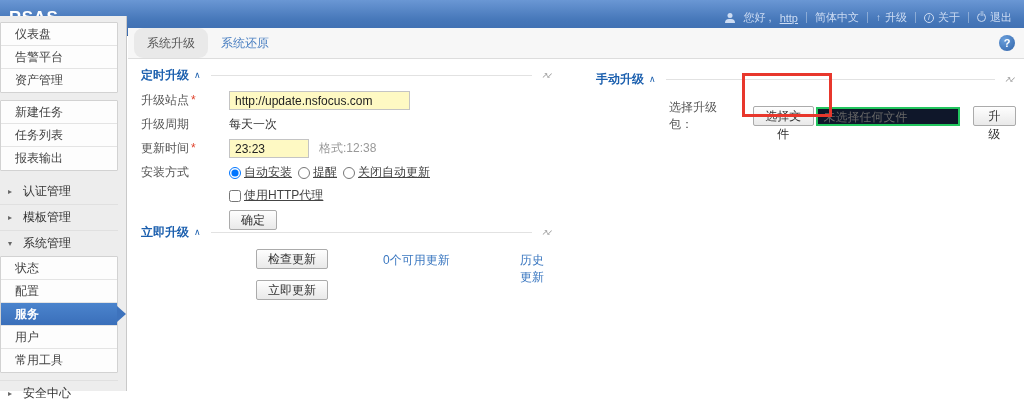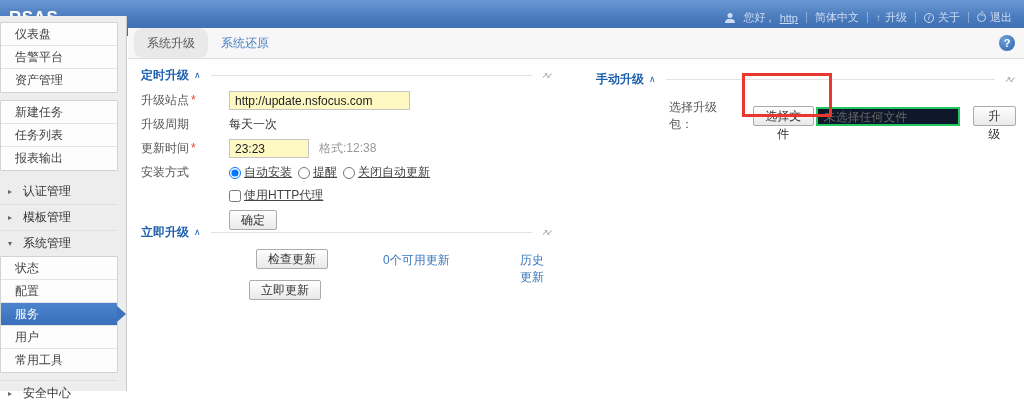--- a/index.html
+++ b/index.html
@@ -22,21 +22,21 @@
   .mi-arrow { font-size:10px; }
   .circle-i { display:inline-block; width:10px; height:10px; border:1px solid #cddcf3; border-radius:50%; font-size:8px; line-height:8px; text-align:center; font-style:italic; }
   .power-icon { position:relative; display:inline-block; width:9px; height:9px; border:1px solid #cddcf3; border-radius:50%; }
   .power-icon::after { content:""; position:absolute; left:50%; top:-3px; transform:translateX(-50%); width:1px; height:5px; background:#cddcf3; border-left:1px solid #4778ba; border-right:1px solid #4778ba; }
 
   
   .sidebar { position:absolute; left:0; top:16px; width:127px; height:375px; background:#ededed; border-right:1px solid #c9c9c9; padding-top:6px; }
   .sgroup { margin:0 8px 7px 0; background:#fdfdfd; border:1px solid #d2d2d2; border-radius:1px; }
   .sitem { position:relative; height:23px; line-height:22px; padding-left:14px; border-bottom:1px solid #e4e4e4; color:#444; cursor:pointer; }
   .sgroup .sitem:last-child { border-bottom:none; }
-  .sitem.selected { background:linear-gradient(180deg,#4b84cd,#3a6fba); color:#fff; font-weight:normal; }
+  .sitem.selected { background:linear-gradient(180deg,#4b84cd,#3a6fba); color:#fff; font-weight:bold; }
   .sel-arrow { position:absolute; right:-9px; top:3px; width:0; height:0; border-top:8px solid transparent; border-bottom:8px solid transparent; border-left:9px solid #3e73bd; }
   .shead { display:flex; align-items:center; gap:7px; height:26px; padding-left:8px; color:#333; cursor:pointer; border-top:1px solid #e0e0e0; margin-right:8px; }
   .shead .tri { color:#666; font-size:8px; width:8px; }
   .shead.first { border-top:none; }
 
   
   .content { position:absolute; left:128px; top:28px; width:896px; height:375px; background:#fff; }
   .tabbar { position:relative; height:31px; background:#f7f7f7; border-bottom:1px solid #ddd; display:flex; align-items:stretch; padding-left:6px; }
   .tab { padding:0 13px; line-height:30px; color:#4a7fc1; cursor:pointer; }
   .tab.active { background:#e9e9e9; color:#555;border-radius:9px; }
@@ -68,21 +68,21 @@
   input[type=radio], input[type=checkbox] { margin:0 3px 0 0; width:12px; height:12px; }
   .btn { display:inline-block; border:1px solid #ababab; background:linear-gradient(180deg,#fefefe,#e9e9e9);
     padding:0 11px; height:20px; line-height:18px; font-size:12px; color:#333; border-radius:2px; cursor:pointer;
     font-family:"Liberation Sans","DejaVu Sans",sans-serif; }
   .ok-row { margin-top:4px; }
 
   .imm-rows { position:relative; height:60px; margin-top:10px; }
   .check-btn { position:absolute; left:115px; top:0; }
   .avail-link { position:absolute; left:242px; top:3px; color:#3a77c0; cursor:pointer; }
   .history-link { position:absolute; left:355px; top:3px; color:#3a77c0; cursor:pointer;margin-left:24px; }
-  .updatenow-btn { position:absolute; left:108px; top:31px; }
+  .updatenow-btn { position:absolute; left:115px; top:31px; }
 
   .man-row { display:flex; align-items:center; margin-top:13px; padding-left:73px; }
   .man-label { color:#555; }
   .choosefile-btn { margin-left:14px; padding:0 6px; }
   .filebox { width:148px; height:19px; border:2px solid #22c55e; color:#666; line-height:17px; padding-left:6px;
     margin-left:2px; overflow:hidden; white-space:nowrap; cursor:default; background:#0f172a; }
   .upg-btn { margin-left:13px; padding:0 9px; }
 
   .red-annotation { position:absolute; left:614px; top:14px; width:90px; height:44px; border:3px solid #e8372c; z-index:5; pointer-events:none; }
 </style>

